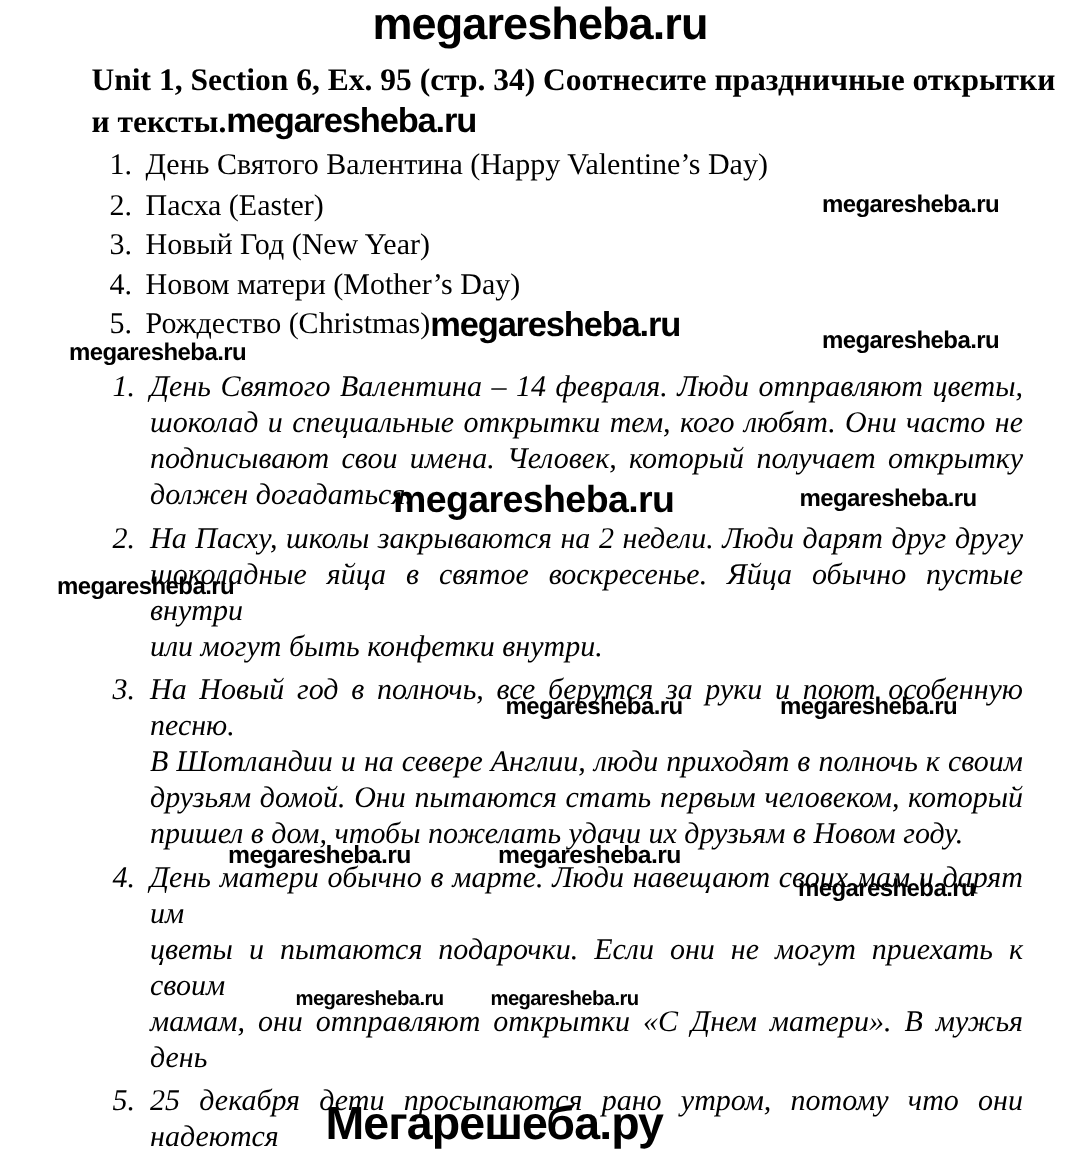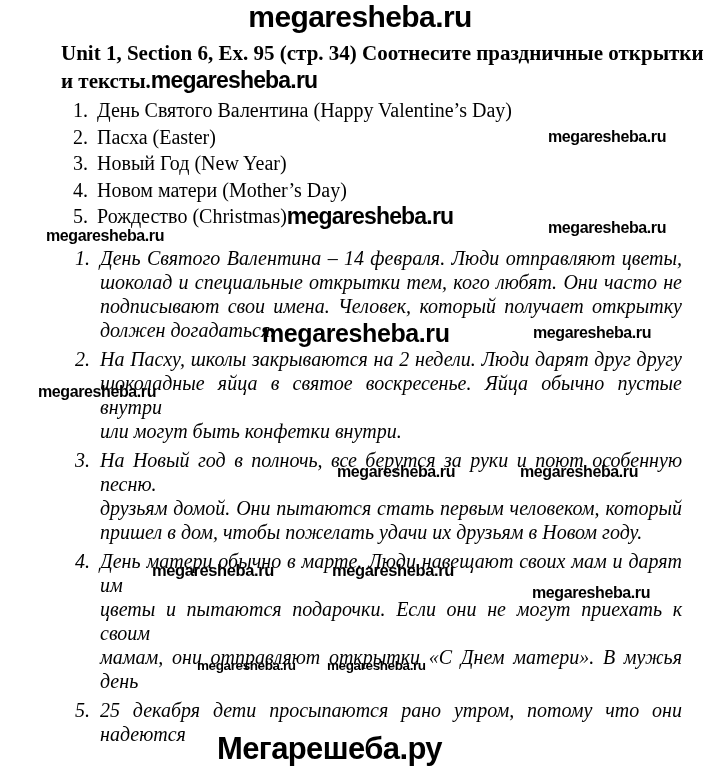--- a/index.html
+++ b/index.html
@@ -108,20 +108,21 @@
         <div class="para-lines">
           <div class="para-line">На Пасху, школы закрываются на 2 недели. Люди дарят друг другу</div>
           <div class="para-line">шоколадные яйца в святое воскресенье. Яйца обычно пустые внутри</div>
           <div class="para-line last">или могут быть конфетки внутри.</div>
         </div>
       </div>
       <div class="para">
         <span class="para-num">3.</span>
         <div class="para-lines">
           <div class="para-line">На Новый год в полночь, все берутся за руки и поют особенную песню.</div>
+          <div class="para-line">В Шотландии и на севере Англии, люди приходят в полночь к своим</div>
           <div class="para-line">друзьям домой. Они пытаются стать первым человеком, который</div>
           <div class="para-line last">пришел в дом, чтобы пожелать удачи их друзьям в Новом году.</div>
         </div>
       </div>
       <div class="para">
         <span class="para-num">4.</span>
         <div class="para-lines">
           <div class="para-line">День матери обычно в марте. Люди навещают своих мам и дарят им</div>
           <div class="para-line">цветы и пытаются подарочки. Если они не могут приехать к своим</div>
           <div class="para-line">мамам, они отправляют открытки «С Днем матери». В мужья день</div>

